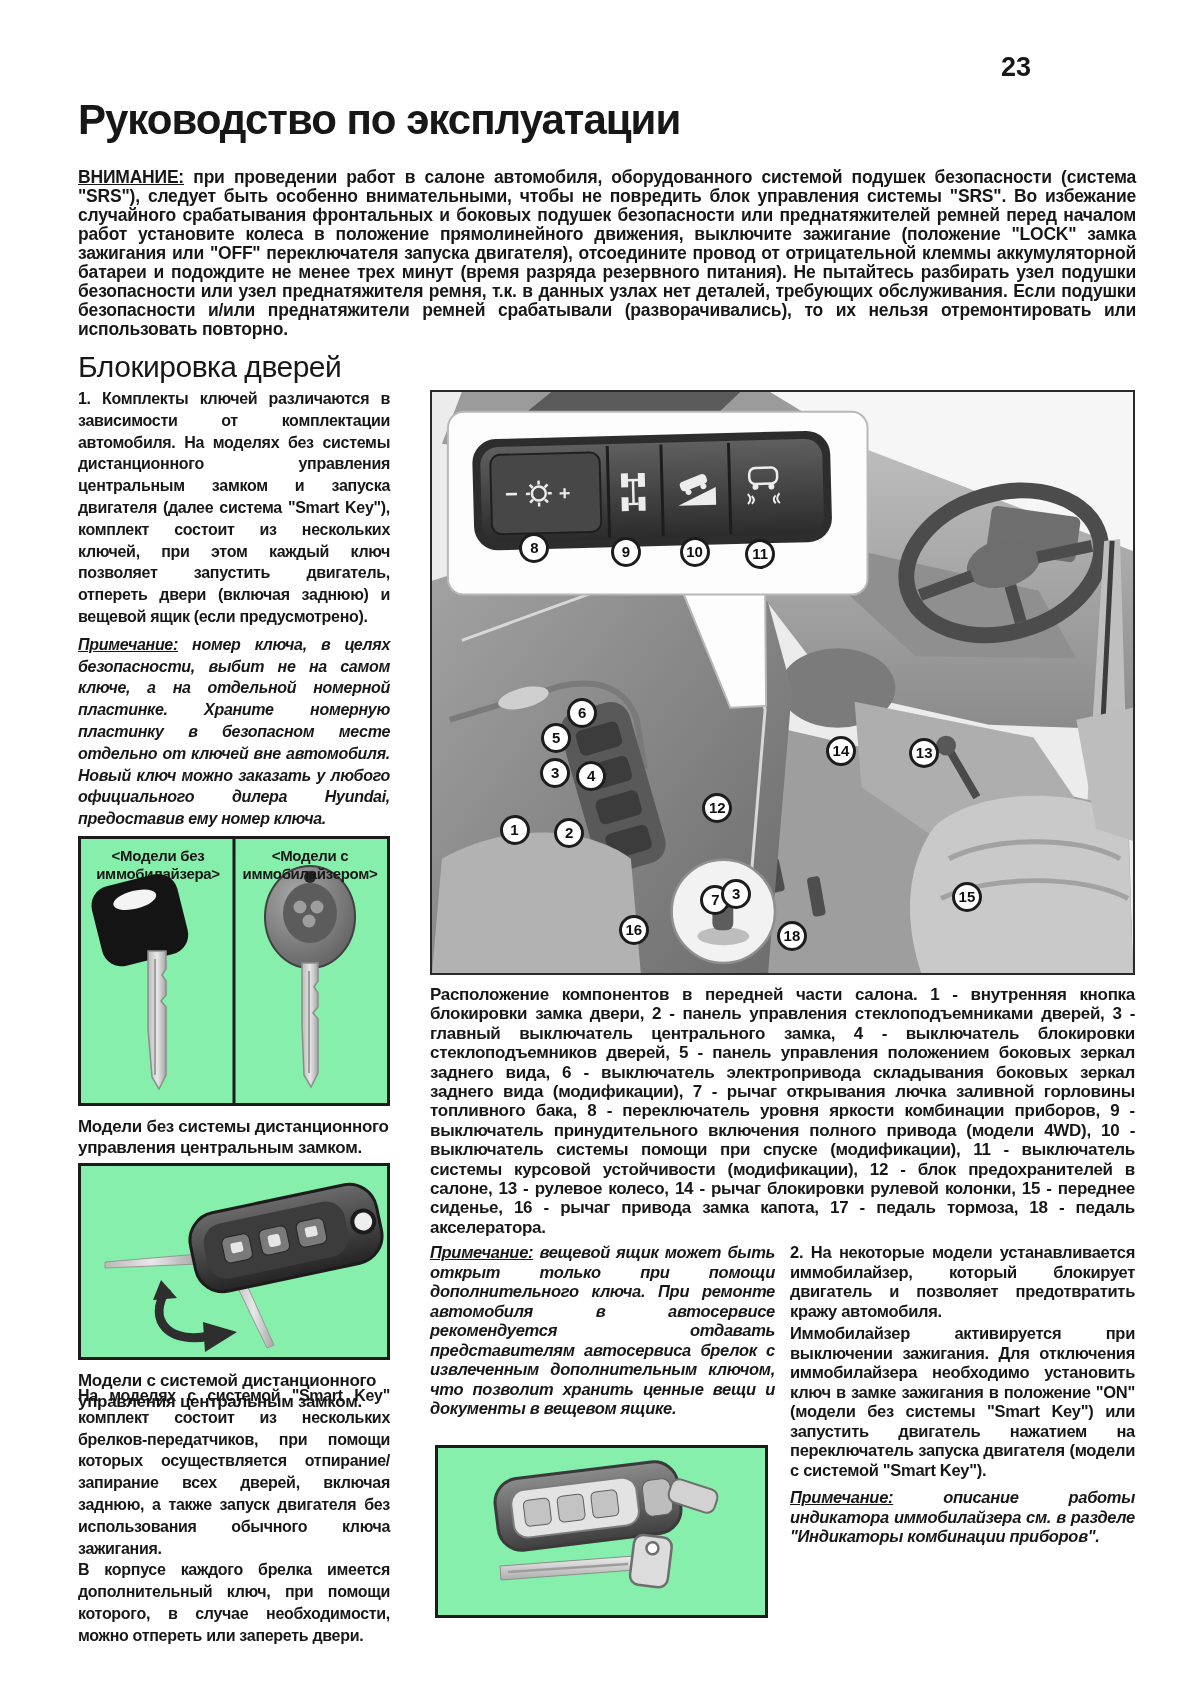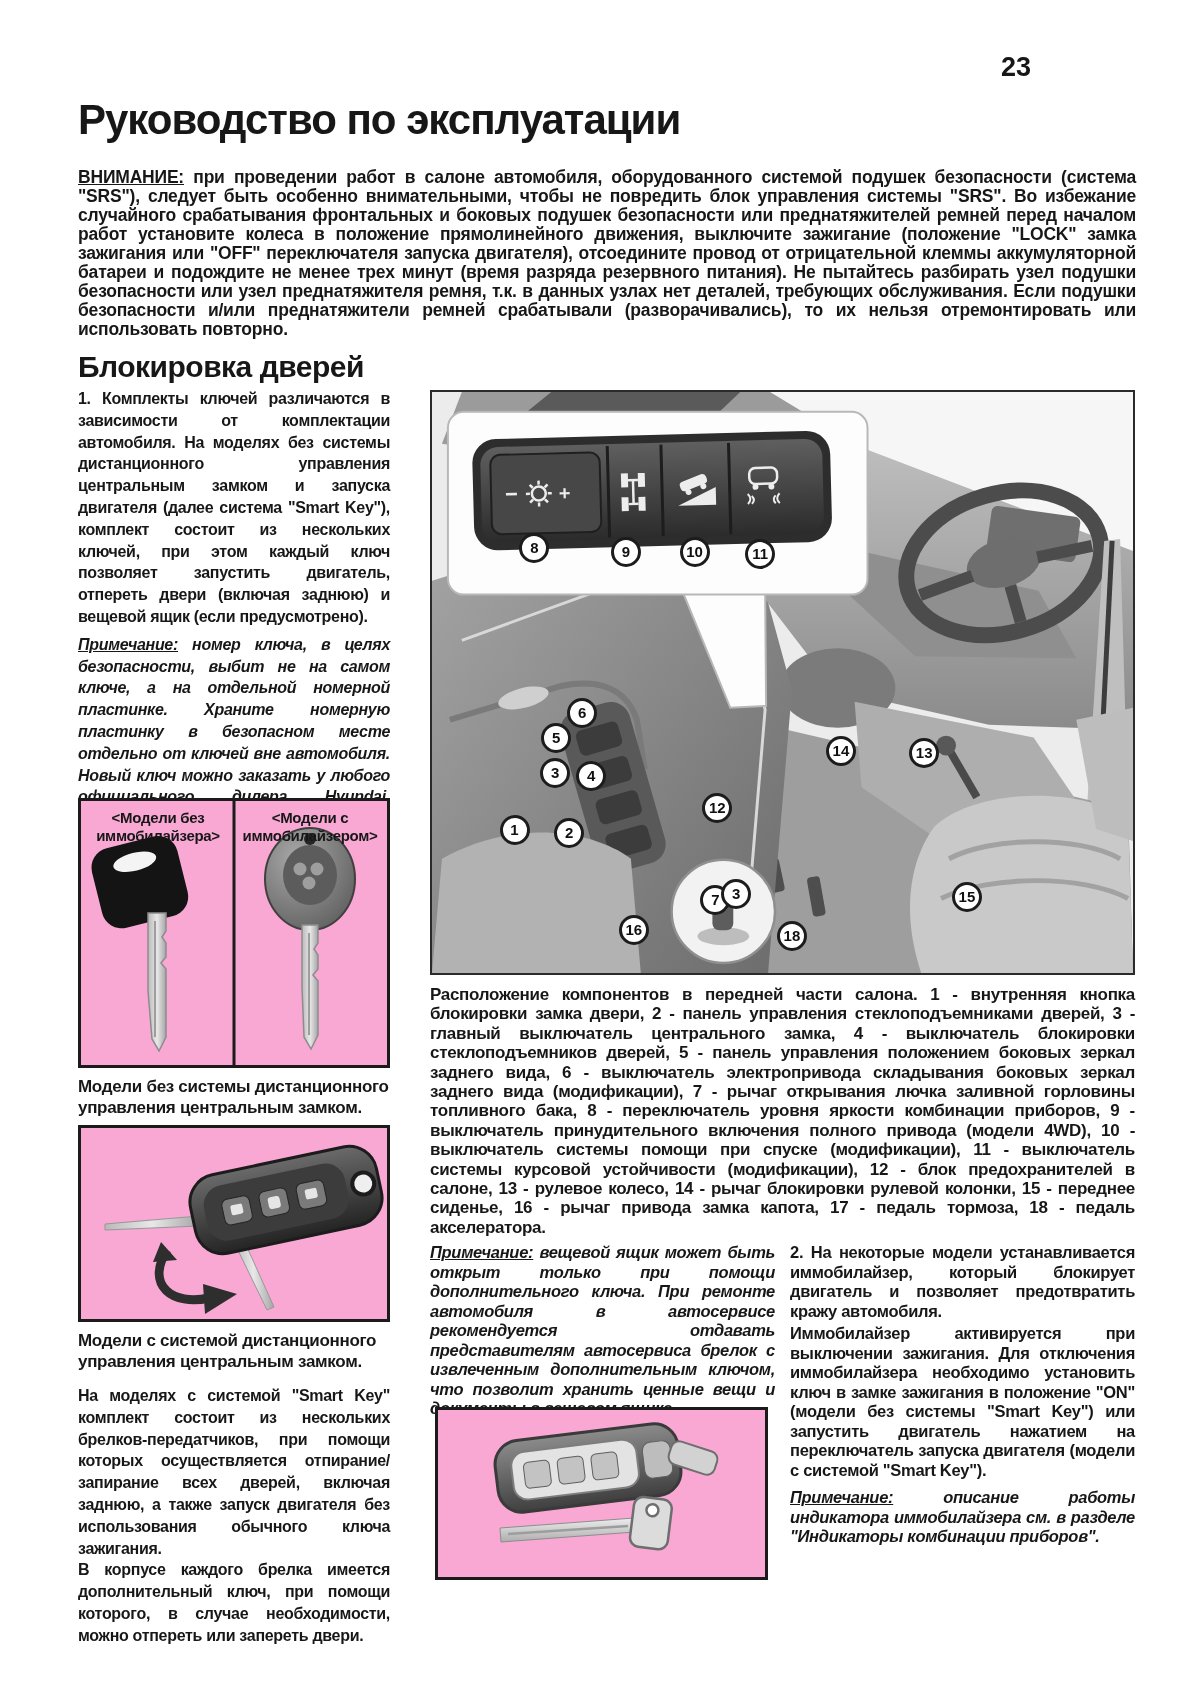--- a/index.html
+++ b/index.html
@@ -3,30 +3,30 @@
 <meta charset="utf-8">
 <style>
   html,body{margin:0;padding:0;background:#fff;}
   .page{position:relative;width:1200px;height:1697px;background:#fff;overflow:hidden;
         font-family:"Liberation Sans","DejaVu Sans",sans-serif;color:#171717;}
   .abs{position:absolute;}
   .u{text-decoration:underline;}
   .pagenum{font-size:27px;font-weight:700;}
   .title{font-size:42px;font-weight:700;letter-spacing:-1px;}
   .warn{font-size:17.5px;line-height:19px;font-weight:700;text-align:justify;letter-spacing:-0.2px;margin:0;}
-  .h2{font-size:30px;font-weight:700;letter-spacing:-0.5px;}
+  .h2{font-size:30px;font-weight:400;letter-spacing:-0.5px;}
   .h3{font-size:23px;font-weight:700;}
   .body{font-size:16px;line-height:21.8px;font-weight:700;text-align:justify;letter-spacing:-0.3px;margin:0;}
   .note{font-size:16px;line-height:21.8px;font-weight:700;font-style:italic;text-align:justify;letter-spacing:-0.3px;margin:0;}
-  .cap{font-size:17px;line-height:21px;font-weight:700;letter-spacing:-0.3px;}
+  .cap{font-size:17px;line-height:21px;font-weight:700;letter-spacing:-0.3px;margin-top:40px;}
   .figcap{font-size:17px;line-height:19.4px;font-weight:700;text-align:justify;letter-spacing:-0.3px;margin:0;}
   .col{font-size:16.5px;line-height:19.5px;font-weight:700;text-align:justify;letter-spacing:-0.3px;}
   .col p{margin:0 0 3px 0;}
   .colnote{font-style:italic;}
-  .figbox{border:3px solid #1b1b1b;background:#f9a8d4;box-sizing:border-box;}
+  .figbox{border:3px solid #1b1b1b;background:#86efac;box-sizing:border-box;margin-top:38px;}
   .mainfig{border:2px solid #2a2a2a;background:#ebebeb;box-sizing:border-box;}
   .callout{position:absolute;width:30px;height:30px;border-radius:50%;background:#fff;
            border:3px solid #1c1c1c;box-sizing:border-box;color:#101010;
            font-size:15px;font-weight:700;line-height:24px;text-align:center;
            transform:translate(-50%,-50%);}
   .keylabel{position:absolute;text-align:center;font-size:15px;line-height:17.5px;font-weight:700;letter-spacing:-0.3px;}
   svg{display:block;}
 </style>
 </head>
 <body>

